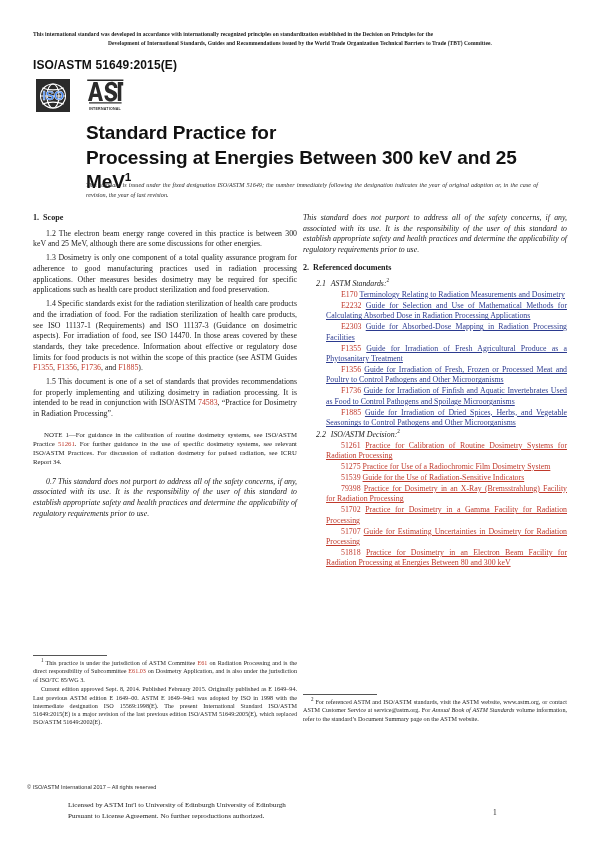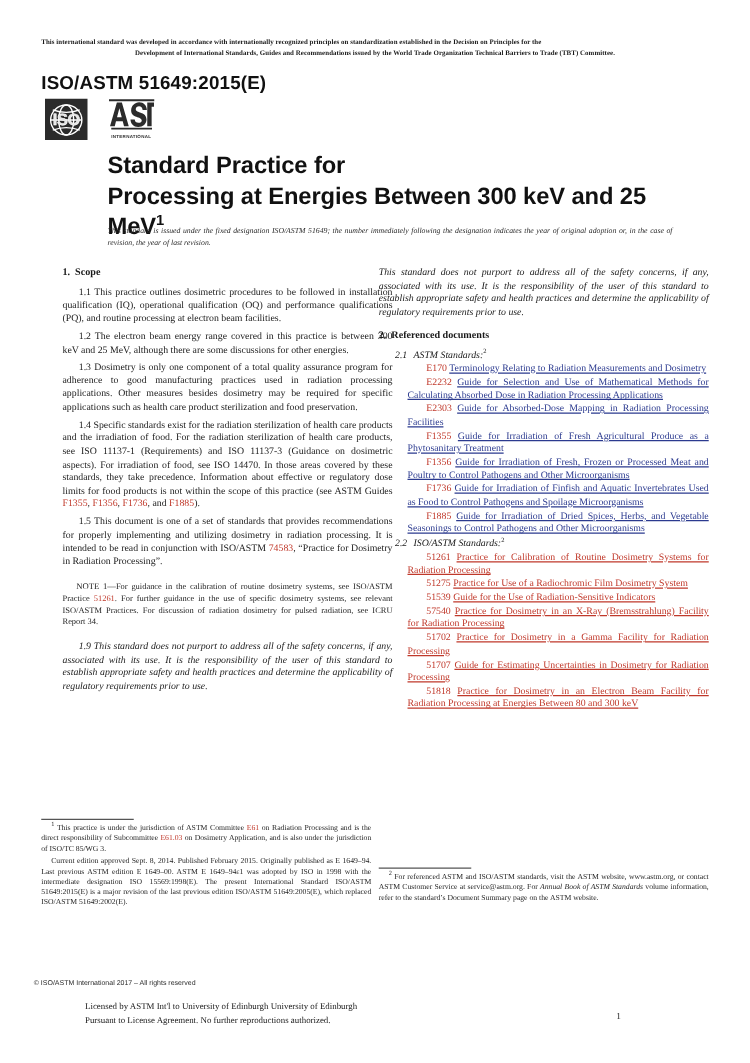--- a/index.html
+++ b/index.html
@@ -40,21 +40,21 @@
     display: block;
     text-align: center;
   }
 
   
   .doc-designation {
     position: absolute;
     left: 33px;
     top: 58px;
     font-family: "Liberation Sans", "DejaVu Sans", sans-serif;
-    font-size: 15px;
+    font-size: 12px;
     font-weight: bold;
     letter-spacing: 0.01em;
     color: #111111;
   }
 
   
   .logo-row {
     position: absolute;
     left: 36px;
     top: 79px;
@@ -80,21 +80,21 @@
   .iso-logo .iso-word {
     position: absolute;
     left: 0;
     right: 0;
     top: 9px;
     text-align: center;
     font-family: "Liberation Sans", "DejaVu Sans", sans-serif;
     font-size: 13px;
     font-weight: bold;
     letter-spacing: -0.02em;
-    color: #e5e5e5;
+    color: #3b82f6;
     -webkit-text-stroke: 0.4px #ffffff;
   }
   .astm-logo {
     width: 42px;
     height: 33px;
     position: relative;
   }
   .astm-logo .astm-mark {
     position: absolute;
     left: 2px;
@@ -149,21 +149,21 @@
   
   .col {
     position: absolute;
     top: 213px;
     width: 264px;
     font-size: 7.85px;
     line-height: 1.355;
     text-align: justify;
     color: #1a1a1a;
   }
-  .col-left  { left: 33px; margin-left: 17px; }
+  .col-left  { left: 33px; }
   .col-right { left: 303px; }
 
   .sec-head {
     font-weight: bold;
     font-size: 8.1px;
     margin: 7px 0 1.5px 0;
     text-align: left;
   }
   .sec-head.first { margin-top: 0; }
   .sec-head .num { margin-right: 4px; }
@@ -328,24 +328,20 @@
   </div>
 
   <div class="fixed-designation">This standard is issued under the fixed designation ISO/ASTM 51649; the number immediately following the designation indicates the year of original adoption or, in the case of revision, the year of last revision.</div>
 
   <div class="col col-left">
 
     <div class="sec-head first">
       <span class="num">1.</span><span>Scope</span>
     </div>
 
-    <p class="para">
-      <span>1.1</span>
-      <span>This practice outlines dosimetric procedures to be followed in installation qualification (IQ), operational qualification (OQ) and performance qualifications (PQ), and routine processing at electron beam facilities.</span>
-    </p>
 
     <p class="para">
       <span>1.2</span>
       <span>The electron beam energy range covered in this practice is between 300 keV and 25 MeV, although there are some discussions for other energies.</span>
     </p>
 
     <p class="para">
       <span>1.3</span>
       <span>Dosimetry is only one component of a total quality assurance program for adherence to good manufacturing practices used in radiation processing applications. Other measures besides dosimetry may be required for specific applications such as health care product sterilization and food preservation.</span>
     </p>
@@ -358,21 +354,21 @@
     <p class="para">
       <span>1.5</span>
       <span>This document is one of a set of standards that provides recommendations for properly implementing and utilizing dosimetry in radiation processing. It is intended to be read in conjunction with ISO/ASTM </span><a class="lnk">74583</a><span>, “Practice for Dosimetry in Radiation Processing”.</span>
     </p>
 
     <p class="note">
       <span class="note-label">NOTE 1—</span><span>For guidance in the calibration of routine dosimetry systems, see ISO/ASTM Practice </span><a class="lnk">51261</a><span>. For further guidance in the use of specific dosimetry systems, see relevant ISO/ASTM Practices. For discussion of radiation dosimetry for pulsed radiation, see ICRU Report 34.</span>
     </p>
 
     <p class="para italic">
-      <span>1.9</span>
+      <span>0.7</span>
       <span>This standard does not purport to address all of the safety concerns, if any, associated with its use. It is the responsibility of the user of this standard to establish appropriate safety and health practices and determine the applicability of regulatory requirements prior to use.</span>
     </p>
   </div>
 
   <div class="col col-right">
 
     <p class="para italic" style="text-indent:0; padding-top:0;">
       <span>This standard does not purport to address all of the safety concerns, if any, associated with its use. It is the responsibility of the user of this standard to establish appropriate safety and health practices and determine the applicability of regulatory requirements prior to use.</span>
     </p>
 
@@ -388,28 +384,28 @@
       <span class="ref"><a class="desig">E170</a> <span class="rtitle">Terminology Relating to Radiation Measurements and Dosimetry</span></span>
       <span class="ref"><a class="desig">E2232</a> <span class="rtitle">Guide for Selection and Use of Mathematical Methods for Calculating Absorbed Dose in Radiation Processing Applications</span></span>
       <span class="ref"><a class="desig">E2303</a> <span class="rtitle">Guide for Absorbed-Dose Mapping in Radiation Processing Facilities</span></span>
       <span class="ref"><a class="desig">F1355</a> <span class="rtitle">Guide for Irradiation of Fresh Agricultural Produce as a Phytosanitary Treatment</span></span>
       <span class="ref"><a class="desig">F1356</a> <span class="rtitle">Guide for Irradiation of Fresh, Frozen or Processed Meat and Poultry to Control Pathogens and Other Microorganisms</span></span>
       <span class="ref"><a class="desig">F1736</a> <span class="rtitle">Guide for Irradiation of Finfish and Aquatic Invertebrates Used as Food to Control Pathogens and Spoilage Microorganisms</span></span>
       <span class="ref"><a class="desig">F1885</a> <span class="rtitle">Guide for Irradiation of Dried Spices, Herbs, and Vegetable Seasonings to Control Pathogens and Other Microorganisms</span></span>
     </div>
 
     <div class="subhead" style="padding-top:1px;">
-      <span class="num">2.2</span><span>ISO/ASTM Standards:</span><sup>2</sup>
+      <span class="num">2.2</span><span>ISO/ASTM Decision:</span><sup>2</sup>
     </div>
 
     <div>
       <span class="ref iso-std"><a class="desig">51261</a> <span class="rtitle">Practice for Calibration of Routine Dosimetry Systems for Radiation Processing</span></span>
       <span class="ref iso-std"><a class="desig">51275</a> <span class="rtitle">Practice for Use of a Radiochromic Film Dosimetry System</span></span>
       <span class="ref iso-std"><a class="desig">51539</a> <span class="rtitle">Guide for the Use of Radiation-Sensitive Indicators</span></span>
-      <span class="ref iso-std"><a class="desig">57540</a> <span class="rtitle">Practice for Dosimetry in an X-Ray (Bremsstrahlung) Facility for Radiation Processing</span></span>
+      <span class="ref iso-std"><a class="desig">79398</a> <span class="rtitle">Practice for Dosimetry in an X-Ray (Bremsstrahlung) Facility for Radiation Processing</span></span>
       <span class="ref iso-std"><a class="desig">51702</a> <span class="rtitle">Practice for Dosimetry in a Gamma Facility for Radiation Processing</span></span>
       <span class="ref iso-std"><a class="desig">51707</a> <span class="rtitle">Guide for Estimating Uncertainties in Dosimetry for Radiation Processing</span></span>
       <span class="ref iso-std"><a class="desig">51818</a> <span class="rtitle">Practice for Dosimetry in an Electron Beam Facility for Radiation Processing at Energies Between 80 and 300 keV</span></span>
     </div>
   </div>
 
   <div class="fn-rule" id="fn-rule-left"></div>
   <div class="fn" id="fn-left">
     <p><sup>1</sup> <span>This practice is under the jurisdiction of ASTM Committee </span><a class="lnk">E61</a><span> on Radiation Processing and is the direct responsibility of Subcommittee </span><a class="lnk">E61.03</a><span> on Dosimetry Application, and is also under the jurisdiction of ISO/TC 85/WG 3.</span></p>
     <p>Current edition approved Sept. 8, 2014. Published February 2015. Originally published as E 1649–94. Last previous ASTM edition E 1649–00. ASTM E 1649–94ε1 was adopted by ISO in 1998 with the intermediate designation ISO 15569:1998(E). The present International Standard ISO/ASTM 51649:2015(E) is a major revision of the last previous edition ISO/ASTM 51649:2005(E), which replaced ISO/ASTM 51649:2002(E).</p>

